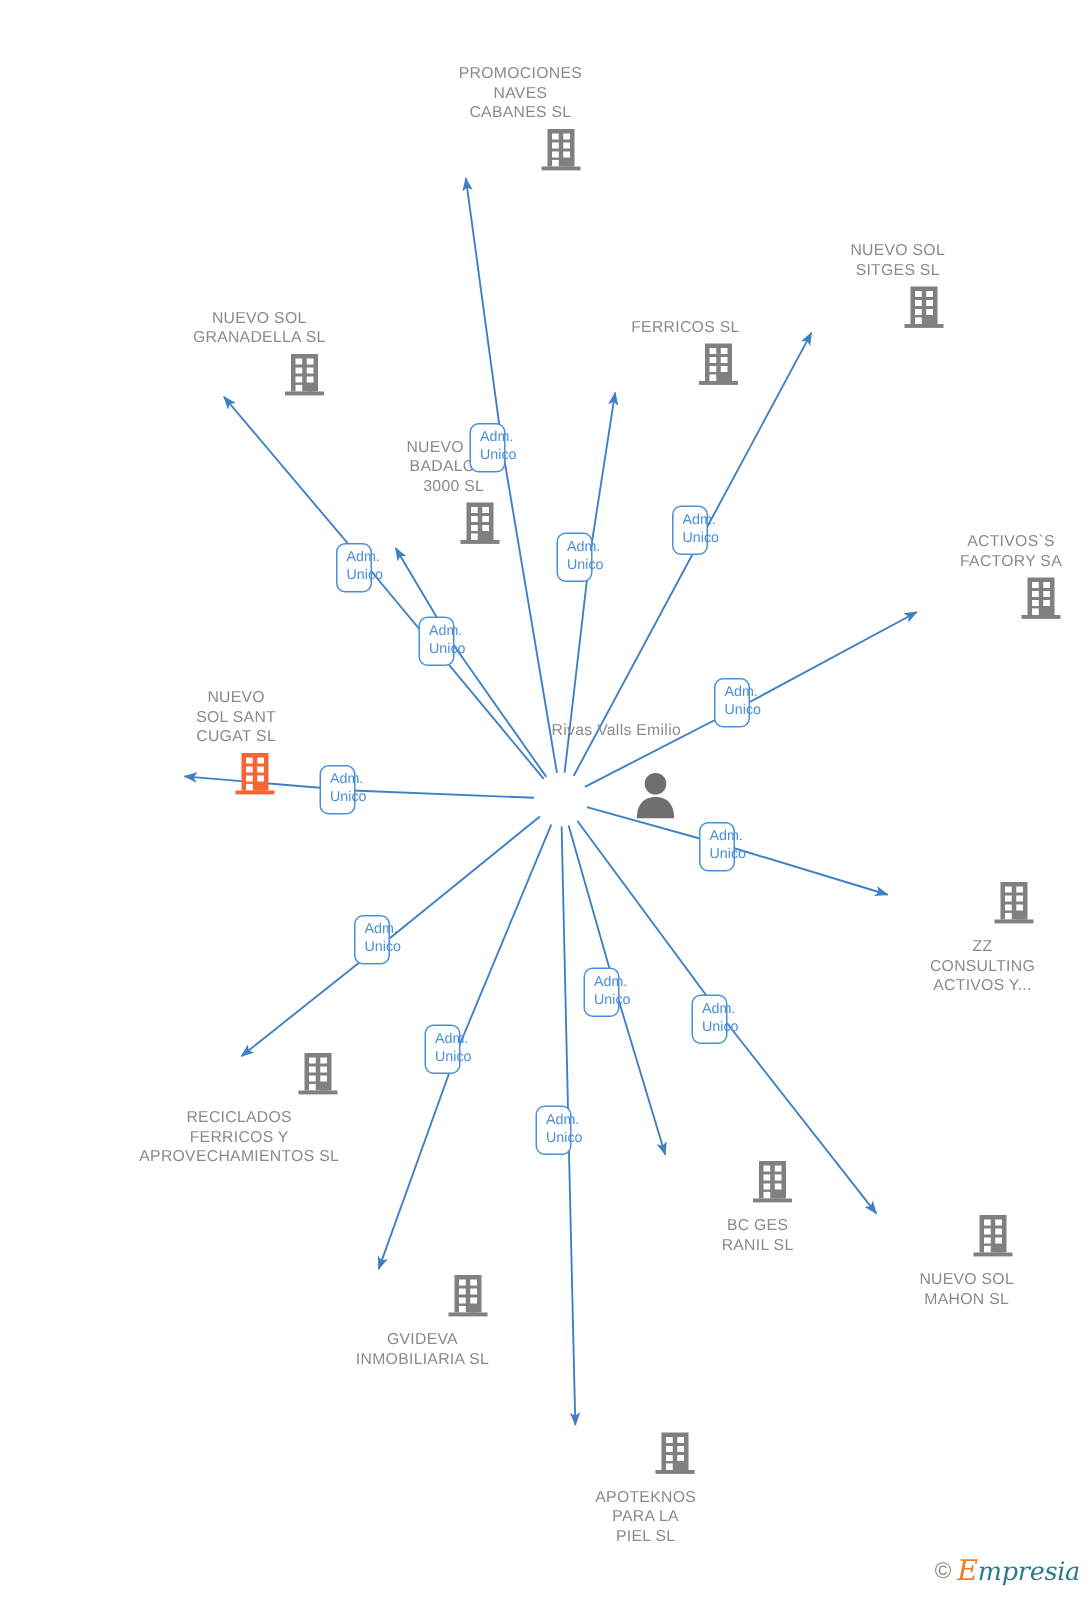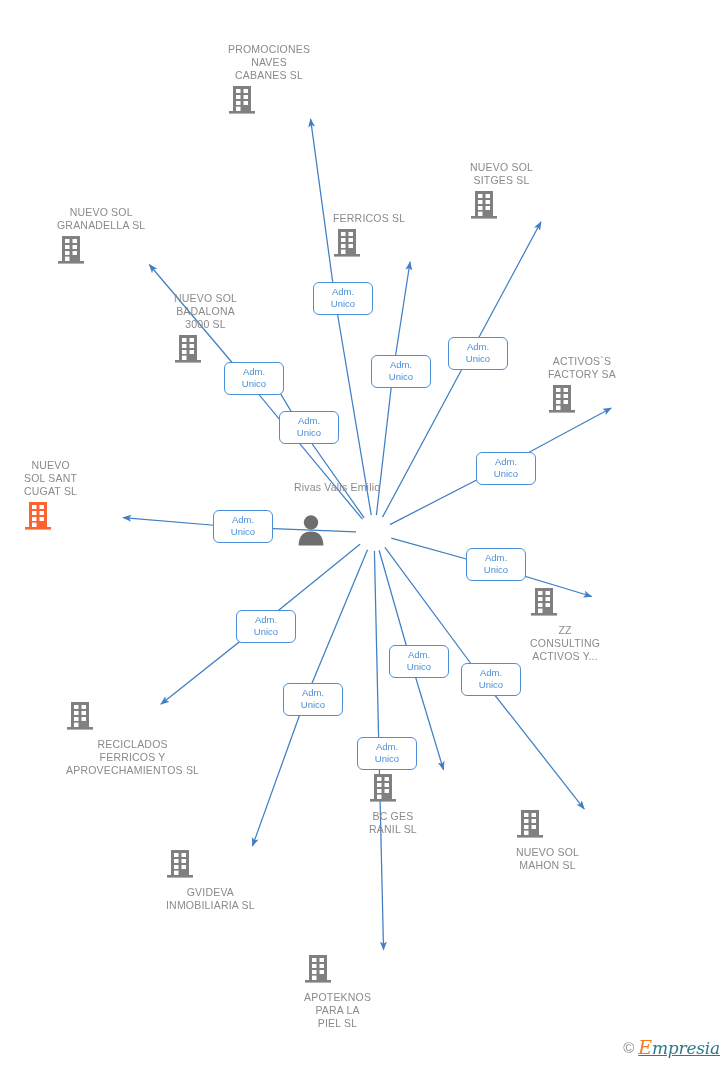--- a/index.html
+++ b/index.html
@@ -4,49 +4,49 @@
 <title>Empresia - Red de relaciones</title>
 <style>
   html,body{margin:0;padding:0;background:#ffffff;}
   body{
     font-family:"Liberation Sans","DejaVu Sans",sans-serif;
     width:728px;height:1070px;position:relative;overflow:hidden;
   }
   #graph-root{position:absolute;left:0;top:0;width:728px;height:1070px;}
   svg#edges{position:absolute;left:0;top:0;width:728px;height:1070px;}
 
-  .node{position:absolute;display:flex;flex-direction:column;align-items:flex-start;
+  .node{position:absolute;display:flex;flex-direction:column;align-items:flex-end;
         width:160px;margin-left:-80px;}
   .node .ico{display:block;}
   .node-label{
     font-size:10.5px;line-height:13px;color:#8a8a8a;text-align:center;
     letter-spacing:.2px;white-space:pre-line;
   }
   .node.label-above{flex-direction:column;}
   .node.label-above .node-label{margin-bottom:3px;}
   .node.label-below .node-label{margin-top:3px;}
 
   .reltag{
     position:absolute;background:#ffffff;border:1.3px solid #4a90d9;
     border-radius:6px;color:#4a90d9;font-size:9.5px;line-height:12px;
     text-align:center;padding:3px 6px 4px 6px;white-space:pre-line;
-    box-sizing:border-box;width:60px;
+    box-sizing:border-box;width:24px;
   }
   .reltag.stacked::before{
     content:"";position:absolute;left:-5px;top:-5px;width:100%;height:100%;
     border:1.3px solid #4a90d9;border-radius:6px;background:#fff;z-index:-1;
   }
 
   #watermark{
     position:absolute;right:8px;bottom:12px;display:flex;align-items:center;
     gap:4px;font-size:17px;
   }
   #watermark .copy{color:#8a8a8a;font-size:15px;}
   #watermark .brand{font-family:"DejaVu Serif","Liberation Serif",serif;
-    font-style:italic;font-size:17px;color:#2a7b8c;letter-spacing:-.2px;text-decoration:underline;}
+    font-style:italic;font-size:17px;color:#2a7b8c;letter-spacing:-.2px;}
   #watermark .brand .cap{color:#f07c28;font-size:19px;}
 </style>
 </head>
 <body>
 
 <div id="graph-root">
 
   <svg id="edges" viewBox="0 0 728 1070" xmlns="http://www.w3.org/2000/svg">
     <defs>
       <marker id="arrowhead" markerWidth="9" markerHeight="7" refX="8.4" refY="3.5" orient="auto" markerUnits="userSpaceOnUse">

